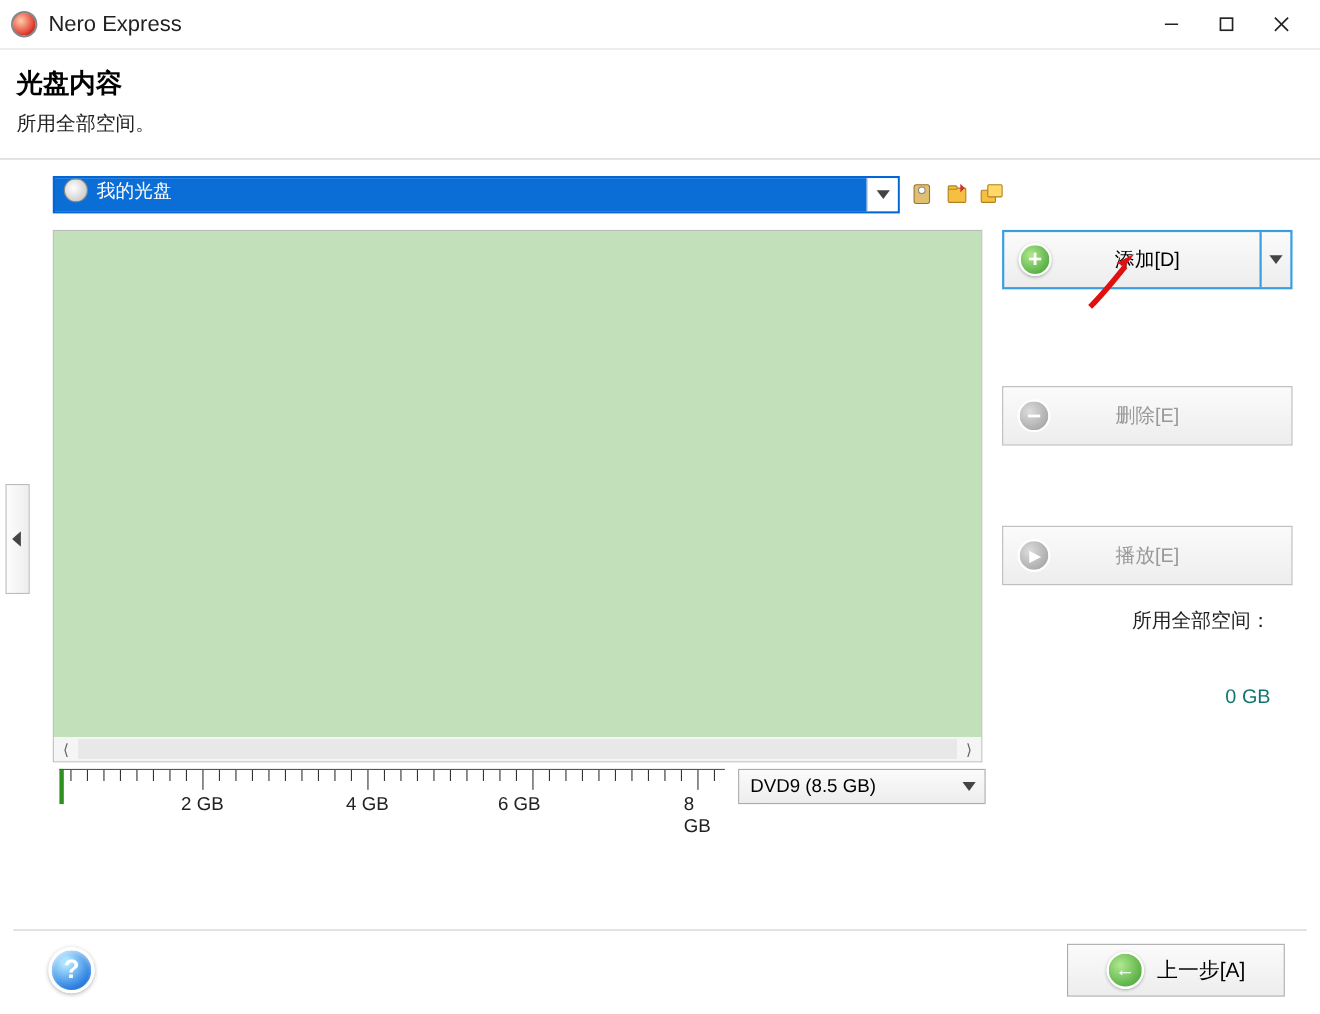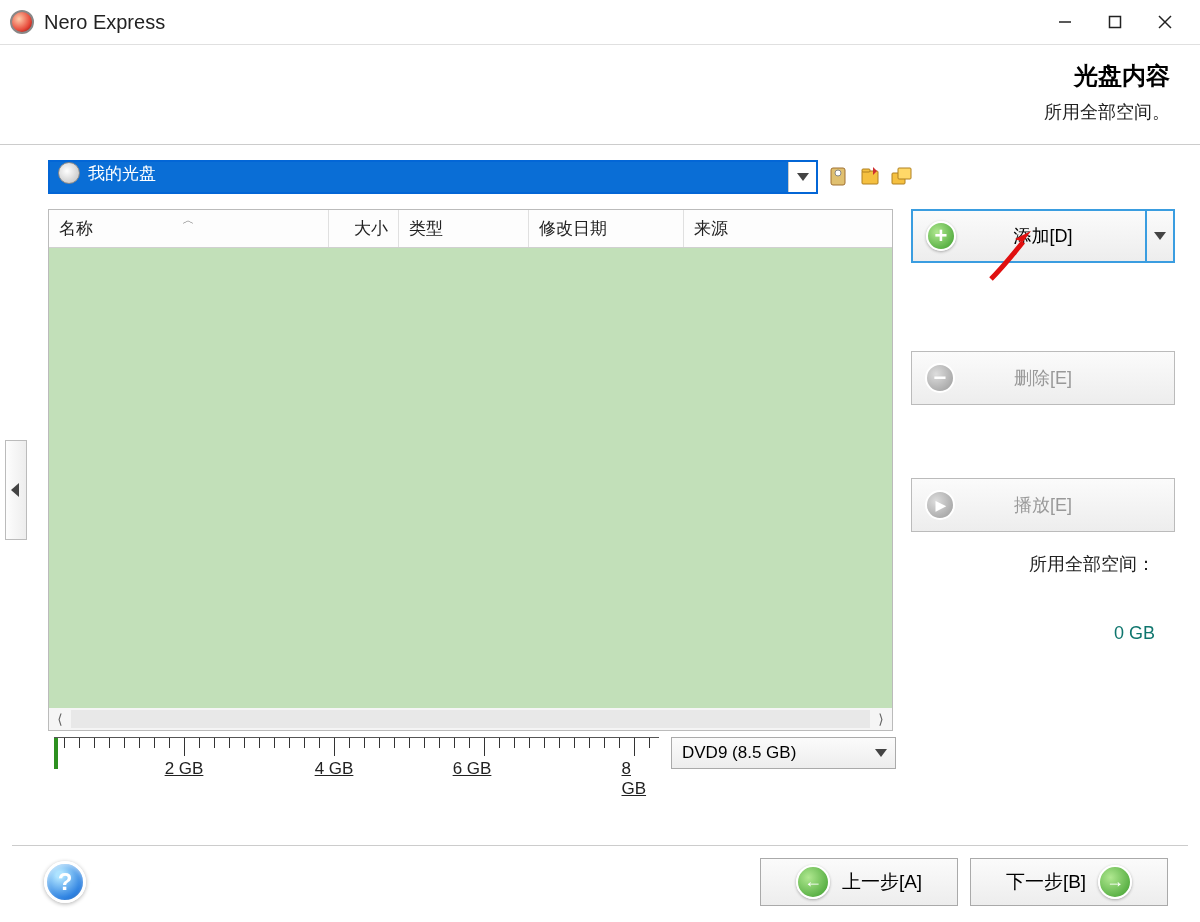--- a/index.html
+++ b/index.html
@@ -7,21 +7,21 @@
     
     
     .titlebar { height: 45px; display: flex; align-items: center; padding: 0 10px; border-bottom: 1px solid #e0e0e0; }
     .app-icon { width: 24px; height: 24px; border-radius: 50%; background: radial-gradient(circle at 35% 35%, #ffccaa, #e74c3c 60%, #8b0000); margin-right: 10px; border: 2px solid #888; }
     .app-title { font-size: 20px; color: #222; }
     .titlebar-spacer { flex: 1; }
     .win-btn { width: 50px; height: 40px; display: flex; align-items: center; justify-content: center; font-size: 18px; cursor: pointer; }
     .win-btn svg { stroke: #222; stroke-width: 1.5; fill: none; }
     
     
-    .header-text { padding: 15px 30px 20px 15px; text-align: right; }
+    .header-text { padding: 15px 30px 20px 15px; }
     .header-title { font-size: 24px; font-weight: bold; color: #000; margin-bottom: 8px; }
     .header-sub { font-size: 18px; color: #222; }
     
     .divider-line { height: 1px; background: #ccc; margin: 0 0 15px 0; }
     
     
     .main-area { padding: 0 25px 0 48px; position: relative; }
     
     
     .drop-row { display: flex; align-items: center; gap: 8px; margin-bottom: 15px; }
@@ -79,21 +79,21 @@
     
     
     .ruler-row { display: flex; align-items: flex-start; gap: 12px; margin-top: 6px; position: relative; }
     .ruler { flex: 0 0 605px; height: 50px; position: relative; margin-left: 6px; }
     .ruler-bar { position: absolute; left: 0; top: 0; width: 4px; height: 32px; background: #2d9020; }
     .ruler-ticks { position: absolute; left: 0; right: 0; top: 0; height: 22px; border-top: 1px solid #555; }
     .ruler-ticks .tick { position: absolute; top: 0; width: 1px; background: #333; }
     .ruler-ticks .tick.minor { height: 10px; }
     .ruler-ticks .tick.major { height: 18px; }
     .ruler-labels { position: absolute; top: 22px; width: 100%; font-size: 17px; color: #222; }
-    .ruler-labels span { position: absolute; transform: translateX(-50%); text-decoration: underline; }
+    .ruler-labels span { position: absolute; transform: translateX(-50%); }
     
     .media-select { width: 225px; height: 32px; border: 1px solid #aaa; background: linear-gradient(#fbfbfb,#ededed); display: flex; align-items: center; padding: 0 10px; font-size: 17px; cursor: pointer; position: relative; }
     .media-select .sel-arrow { position: absolute; right: 8px; }
     
     .size-display { position: absolute; right: 45px; top: 623px; font-size: 18px; color: #0f766e; }
     
     
     .footer-bar { position: absolute; left: 12px; right: 12px; bottom: 15px; height: 62px; border-top: 1px solid #ccc; padding-top: 10px; display: flex; align-items: center; }
     .help-btn { width: 42px; height: 42px; border-radius: 50%; background: radial-gradient(circle at 35% 30%, #aee3ff 10%, #2a7fe0 70%, #0b4a99); display: flex; align-items: center; justify-content: center; margin-left: 32px; border: 3px solid #fff; box-shadow: 0 1px 4px rgba(0,0,0,0.3), inset 0 2px 4px rgba(255,255,255,0.5); cursor: pointer; color: #fff; font-size: 24px; font-weight: bold; }
     .footer-spacer { flex: 1; }
@@ -168,38 +168,20 @@
     <div class="tool-icon">
       <svg width="24" height="24">
           <rect x="2" y="8" width="13" height="11" rx="1" fill="#f5c040" stroke="#b08020"></rect>
           <rect x="8" y="3" width="13" height="11" rx="1" fill="#ffd868" stroke="#b08020"></rect>
         </svg>
     </div>
   </div>
 
   <div class="content-row">
     <div class="file-list-box">
-      <div class="col-headers">
-        <div class="col name">
-          <span>名称</span>
-          <span class="sort-arrow">︿</span>
-        </div>
-        <div class="col size">
-            <span>大小</span>
-          </div>
-        <div class="col type">
-            <span>类型</span>
-          </div>
-        <div class="col date">
-            <span>修改日期</span>
-          </div>
-        <div class="col source">
-            <span>来源</span>
-          </div>
-      </div>
       <div class="file-body"></div>
       <div class="hscroll">
         <div class="hscroll-arrow">⟨</div>
         <div class="hscroll-track"></div>
         <div class="hscroll-arrow">⟩</div>
       </div>
     </div>
 
     <div class="side-btns">
       <div class="side-btn highlighted">
@@ -300,17 +282,13 @@
 <div class="space-label">所用全部空间：</div>
 <div class="size-display">0 GB</div>
 
 <div class="footer-bar">
   <div class="help-btn">?</div>
   <div class="footer-spacer"></div>
   <div class="nav-btn">
     <div class="nav-arrow">←</div>
     <span>上一步[A]</span>
   </div>
-  <div class="nav-btn">
-    <span>下一步[B]</span>
-    <div class="nav-arrow">→</div>
-  </div>
 </div>
 
 </body></html>

